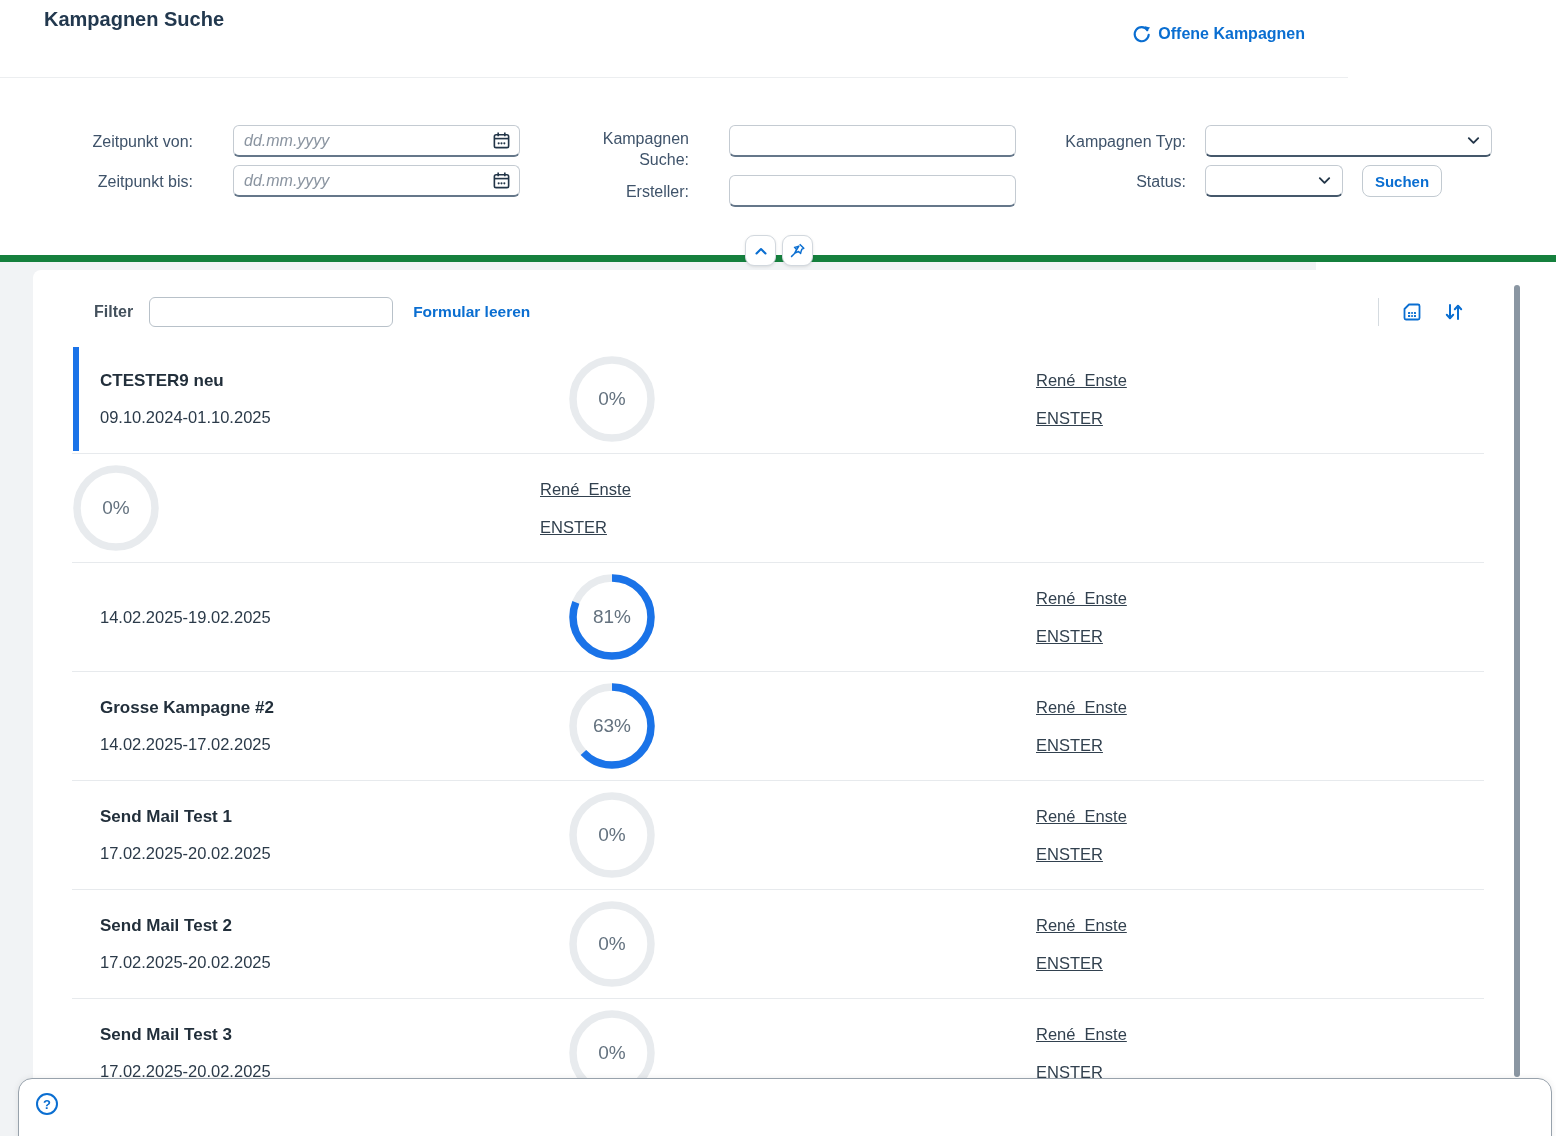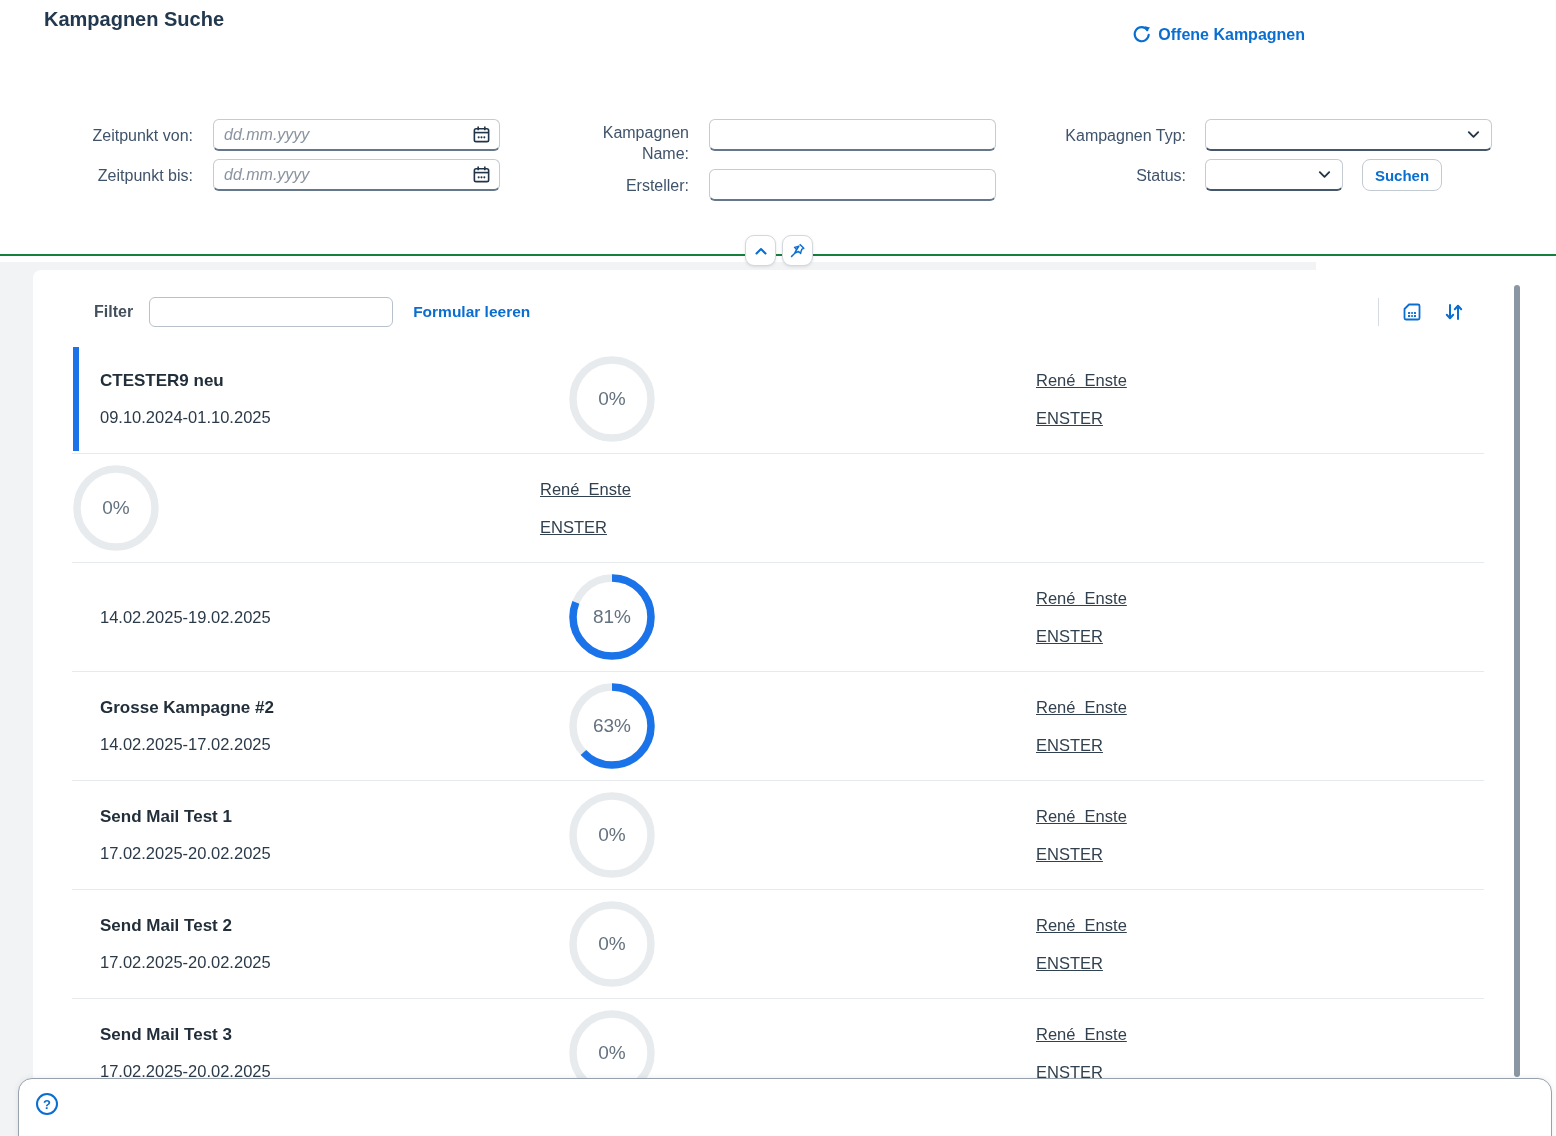--- a/index.html
+++ b/index.html
@@ -13,28 +13,28 @@
   }
   *{margin:0;padding:0;box-sizing:border-box;}
   html,body{width:1556px;height:1136px;}
   body{
     position:relative;overflow:hidden;background:#fff;
     font-family:"Liberation Sans", sans-serif;color:var(--text);
   }
   
   .top-band{position:absolute;left:0;top:0;width:1348px;height:78px;background:#fff;border-bottom:1px solid #eceef0;}
   .page-title{position:absolute;left:44px;top:8px;font-size:20px;font-weight:bold;color:var(--title);}
-  .open-campaigns{position:absolute;right:43px;top:25px;display:flex;align-items:center;gap:7px;
+  .open-campaigns{position:absolute;right:43px;top:25px;display:flex;align-items:flex-start;gap:7px;
     color:var(--accent);font-size:16px;font-weight:bold;cursor:pointer;}
   
-  .form-band{position:absolute;left:0;top:72px;width:1556px;height:184px;background:#fff;border-bottom:2px solid #15803d;}
+  .form-band{position:absolute;left:0;top:78px;width:1556px;height:184px;background:#fff;border-bottom:7px solid #15803d;}
   .f-label{position:absolute;font-size:16px;color:var(--label);text-align:right;line-height:21px;}
   .inp{
     position:absolute;background:#fff;border:1px solid #c4cbd2;border-bottom:2px solid #65778a;
-    border-radius:6px;height:32px;display:flex;align-items:center;
+    border-radius:6px;height:32px;display:flex;align-items:center;margin-left:20px;
   }
   .inp input{border:none;outline:none;background:transparent;flex:1;height:100%;
     font-family:"Liberation Sans",sans-serif;font-size:16px;color:#26333f;padding:0 10px;min-width:0;}
   .inp input::placeholder{font-style:italic;color:#8a94a0;}
   .inp .trail-icon{margin-right:8px;display:flex;align-items:center;}
   .selectbox{
     position:absolute;background:#fff;border:1px solid #c4cbd2;border-bottom:2px solid #45586b;
     border-radius:6px;height:32px;display:flex;align-items:center;justify-content:space-between;
     padding:0 10px;cursor:pointer;font-size:16px;color:#26333f;
   }
@@ -134,21 +134,21 @@
           <circle cx="7" cy="13" r="1.1"></circle>
             <circle cx="10" cy="13" r="1.1"></circle>
             <circle cx="13" cy="13" r="1.1"></circle>
         </g>
       </svg>
     </span>
   </div>
 
   <label class="f-label" style="top:50px;right:867px;">
     <span>Kampagnen</span><br>
-    <span>Name:</span>
+    <span>Suche:</span>
   </label>
   <div class="inp" style="left:709px;top:47px;width:287px;">
     <input type="text" style="">
   </div>
 
   <label class="f-label" style="top:103px;right:867px;">Ersteller:</label>
   <div class="inp" style="left:709px;top:97px;width:287px;">
     <input type="text" style="">
   </div>
 

